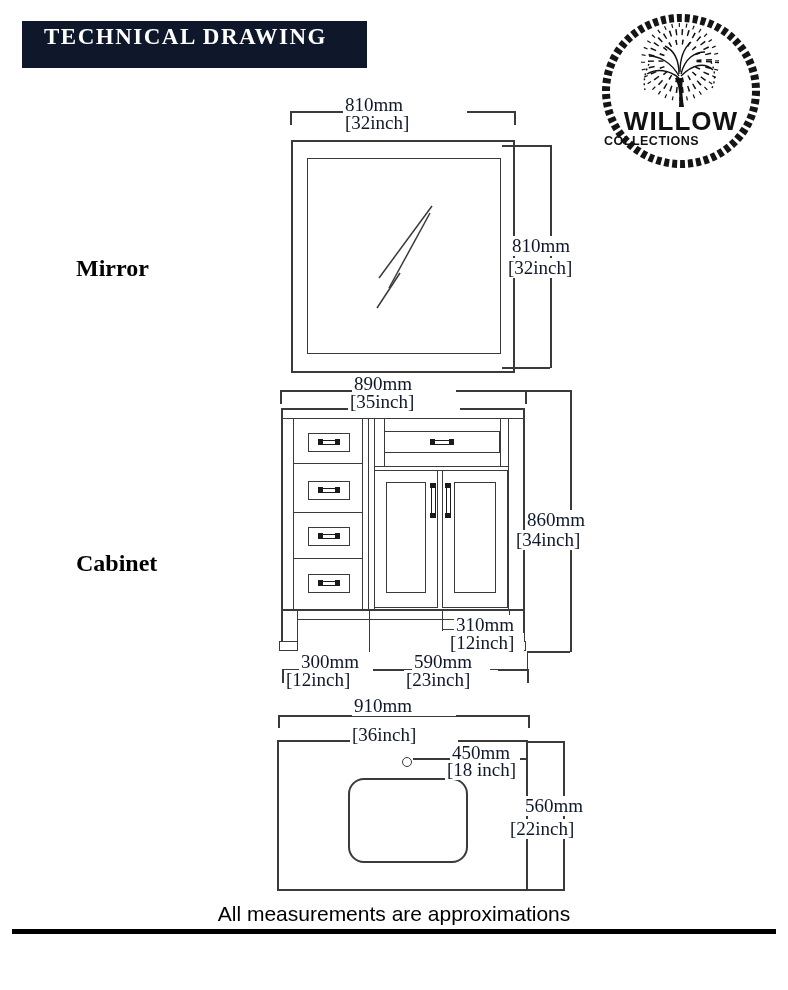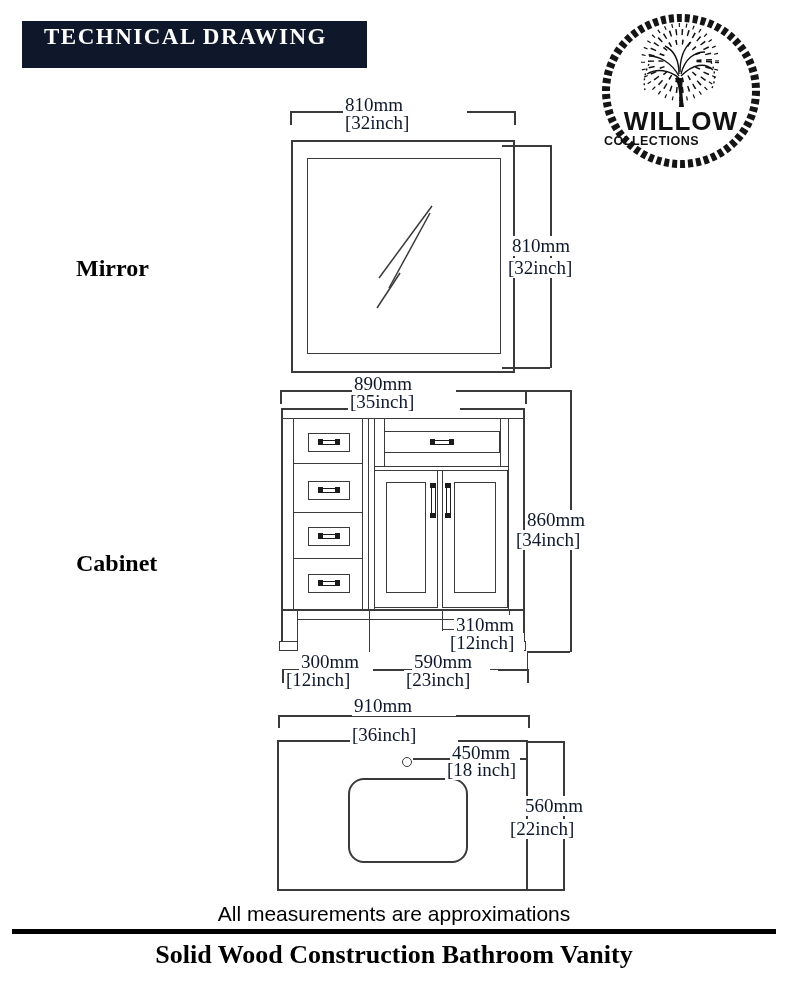--- a/index.html
+++ b/index.html
@@ -200,15 +200,14 @@
   <div class="dim" style="left:445px;top:760px;width:76px;">[18 inch]</div>
 
   <div class="ln" style="left:528px;top:741px;width:35px;height:1.5px;"></div>
   <div class="ln" style="left:528px;top:889px;width:35px;height:1.5px;"></div>
   <div class="ln" style="left:563px;top:741px;width:1.5px;height:150px;"></div>
   <div class="dim" style="left:523px;top:796px;width:80px;">560mm</div>
   <div class="dim" style="left:508px;top:819px;width:88px;">[22inch]</div>
 
   <div class="note">All measurements are approximations</div>
   <div class="rule"></div>
-  <div class="bigtitle">Solid Wood Construction Bathroom Vanity</div>
 
 </div>
 
 </body></html>

